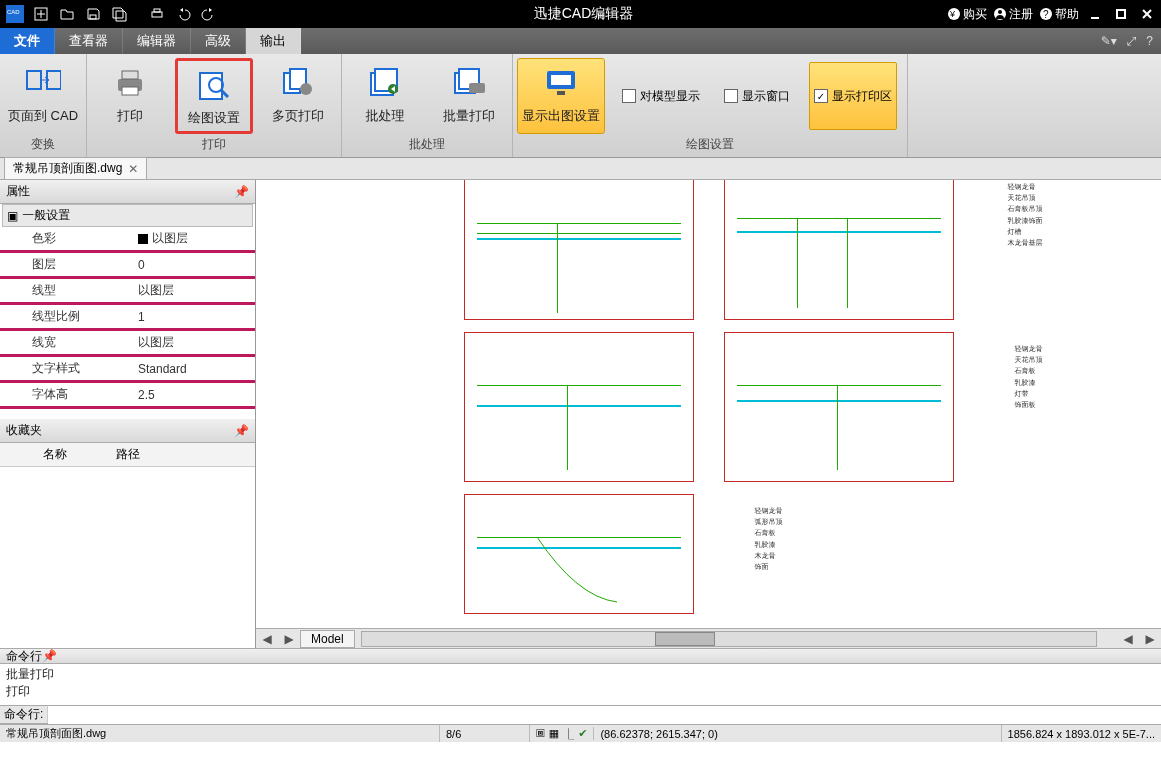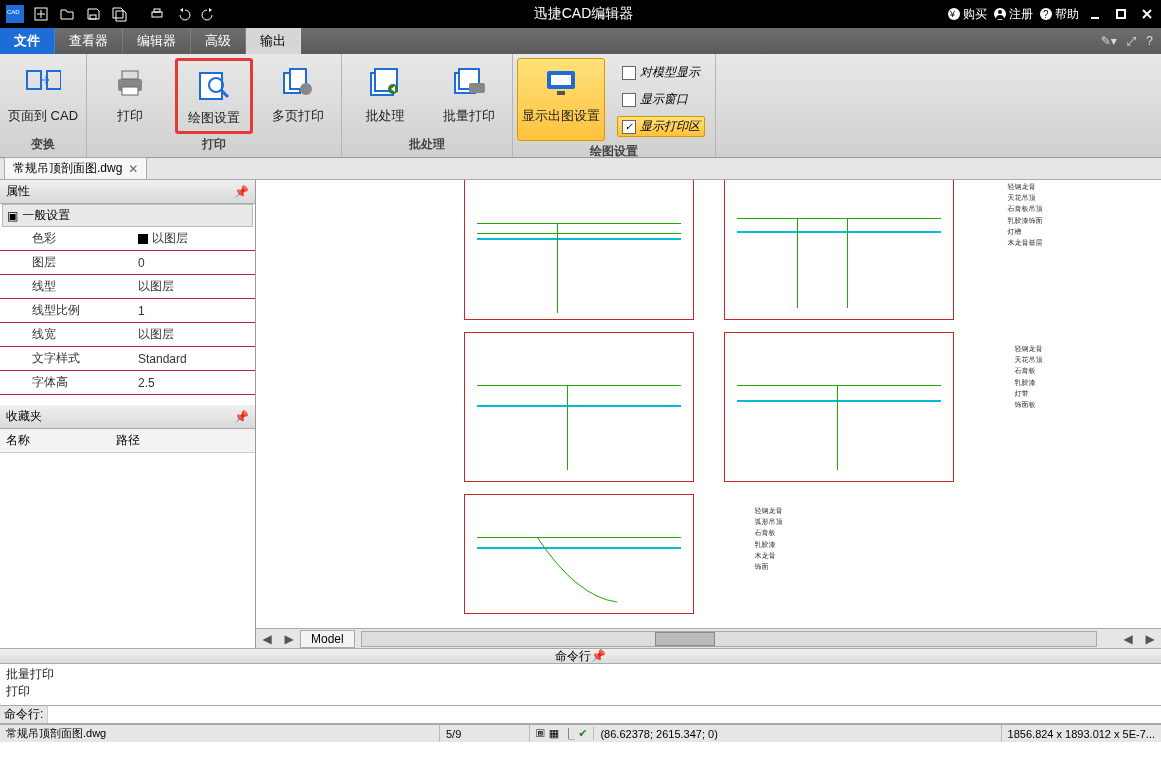--- a/index.html
+++ b/index.html
@@ -19,50 +19,50 @@
 .menutab { padding: 0 14px; color: #fff; display: flex; align-items: center; cursor: pointer; font-size: 13px; border-right: 1px solid rgba(255,255,255,.15);}
 .menutab.file { background: #1e6dd6; font-weight: bold; }
 .menutab.active { background: #d6d6d6; color: #000; }
 .menubar .spacer { flex: 1; }
 .menubar .endicons { display: flex; align-items: center; gap: 10px; padding-right: 8px; color:#ddd;}
 
 
 .ribbon { height: 104px; background: linear-gradient(#e8e8e8,#d0d0d0); border-bottom: 1px solid #999; display: flex; }
 .rgroup { border-right: 1px solid #b5b5b5; display: flex; flex-direction: column; }
 .rgroup .items { display: flex; padding: 4px 4px 0 4px; gap: 6px; flex:1;}
-.rgroup .glabel { text-align: center; color: #444; font-size: 12px; padding: 2px 0 4px 0; font-weight: bold; }
+.rgroup .glabel { text-align: center; color: #444; font-size: 12px; padding: 2px 0 4px 0; }
 .bigbtn { width: 78px; display: flex; flex-direction: column; align-items: center; justify-content: flex-start; padding-top: 6px; cursor: pointer; border: 1px solid transparent; border-radius: 3px; }
 .bigbtn .icon { width: 36px; height: 36px; display:flex; align-items:center; justify-content:center;}
 .bigbtn .lbl { margin-top: 6px; font-size: 13px; color:#222; text-align:center;}
 .bigbtn.highlight { border: 3px solid #e53935; }
 .bigbtn.gold { background: linear-gradient(#ffe27a,#fec23d); border:1px solid #d59b00;}
-.smallopts { padding: 4px 6px; display:flex; flex-direction:column; gap:6px;font-style:italic;}
+.smallopts { padding: 4px 6px; display:flex; gap:14px;}
 .optrow { display:flex; align-items:center; gap:4px; padding:1px 4px; cursor:pointer; border:1px solid transparent; border-radius:2px;}
 .optrow.sel { background: linear-gradient(#ffe27a,#fec23d); border:1px solid #d59b00;}
 .optrow .chk { width:14px; height:14px; border:1px solid #666; background:#fff; display:inline-flex; align-items:center; justify-content:center; font-size:10px;}
 
 
 .doctab-bar { height: 22px; background: #e6e6e6; border-bottom:1px solid #aaa; display:flex; align-items:flex-end; padding-left:4px;}
 .doctab { background:#f7f7f7; border:1px solid #aaa; border-bottom:none; padding:2px 8px; display:flex; align-items:center; gap:6px; font-size:12px;}
 .doctab .close { color:#666; cursor:pointer;}
 
 
 .main { display:flex; height: calc(760px - 28px - 26px - 104px - 22px - 16px - 60px - 18px - 18px); }
 .leftpane { width: 256px; display:flex; flex-direction:column; border-right:1px solid #999;}
 .panel-hdr { background: linear-gradient(#f0f0f0,#d9d9d9); border-bottom:1px solid #aaa; padding:3px 6px; display:flex; align-items:center; justify-content:space-between; font-size:12px;}
 .panel-hdr .pin { cursor:pointer; }
 .prop-select { margin:2px; }
 .prop-select select { width: 248px; font-size:12px; padding:2px;}
 .prop-section { background:#e9e9e9; border:1px solid #bbb; margin:0 2px; padding:2px 4px; font-size:12px; display:flex; align-items:center; gap:4px;}
 .prop-table { flex:0 0 auto; overflow:auto;}
-.prop-row { display:flex; border-bottom:1px solid #be185d; font-size:12px;}
+.prop-row { display:flex; border-bottom:3px solid #be185d; font-size:12px;}
 .prop-row .k { width: 132px; padding:3px 6px 3px 32px; color:#333;}
 .prop-row .v { flex:1; padding:3px 6px; color:#333; display:flex; align-items:center; gap:4px;}
 .swatch { width:10px; height:10px; background:#000; display:inline-block;}
-.fav-hdrs { display:flex; font-size:12px; border-bottom:1px solid #ccc; background:#f3f3f3;}
+.fav-hdrs { display:flex; font-size:12px; border-bottom:1px solid #ccc; background:#f3f3f3;text-align:center;}
 .fav-hdrs div { padding:3px 6px;}
 .fav-body { flex:1; background:#fff;}
 
 
 .canvaswrap { flex:1; display:flex; flex-direction:column; background:#fff; position:relative;}
 .canvas-controls { position:absolute; right:2px; top:2px; display:flex; gap:2px;}
 .canvas-controls span { width:16px; height:14px; border:1px solid #888; background:#eee; font-size:10px; display:flex; align-items:center; justify-content:center; cursor:pointer;}
 .canvas { flex:1; overflow:hidden; position:relative; background:#fff;}
 .drawing { position:absolute; left:50%; transform:translateX(-50%); top:-10px; }
 .dwg-row { display:flex; gap:30px; margin-bottom:12px;}
@@ -71,23 +71,23 @@
 .dwg-cell .inner { position:absolute; inset:12px; }
 .greenline { position:absolute; background:#1faa00; }
 .cyanline { position:absolute; background:#00bcd4; }
 .model-tab-bar { height:20px; background:#e6e6e6; border-top:1px solid #aaa; display:flex; align-items:center;}
 .model-tab-bar .arrow { width:22px; text-align:center; cursor:pointer; color:#555;}
 .model-tab { background:#f4f4f4; border:1px solid #aaa; padding:1px 10px; font-size:12px;text-align:right;}
 .hscroll { flex:1; height:16px; background:#ddd; margin:2px 20px 2px 6px; border:1px solid #aaa; position:relative;}
 .hscroll .thumb { position:absolute; left:40%; width:60px; top:0; bottom:0; background:#bbb; border:1px solid #888;}
 
 
-.cmd-label-bar { height:16px; background:linear-gradient(#f0f0f0,#dcdcdc); border-top:1px solid #aaa; border-bottom:1px solid #aaa; display:flex; align-items:center; justify-content:center; padding:0 6px; font-size:12px;}
+.cmd-label-bar { height:16px; background:linear-gradient(#f0f0f0,#dcdcdc); border-top:1px solid #aaa; border-bottom:1px solid #aaa; display:flex; align-items:center; justify-content:flex-start; padding:0 6px; font-size:12px;}
 .cmd-history { height:42px; background:#fff; border-bottom:1px solid #aaa; padding:2px 6px; font-size:12px; color:#222; overflow:auto;}
-.cmd-input-row { height:18px; display:flex; background:#f4f4f4; border-bottom:1px solid #aaa; font-size:12px;}
+.cmd-input-row { height:18px; display:flex; align-items:center; background:#f4f4f4; border-bottom:1px solid #aaa; font-size:12px;}
 .cmd-input-row .label { padding:0 4px; background:#e6e6e6; border-right:1px solid #ccc;}
 .cmd-input-row input { flex:1; border:none; background:#fff; padding:2px 4px; font-size:12px; outline:none;}
 
 
 .statusbar { height:18px; background:#e6e6e6; border-top:1px solid #aaa; display:flex; align-items:center; font-size:11px;}
 .statusbar .cell { border-right:1px solid #bbb; padding:0 6px; height:100%; display:flex; align-items:center;}
 .statusbar .cell.flex { flex:1;}
 .statusbar .iconcell { display:flex; gap:4px; align-items:center; padding:0 6px; border-right:1px solid #bbb;}
 
 svg { display:block; }
@@ -460,21 +460,21 @@
   <div>批量打印</div>
   <div>打印</div>
 </div>
 <div class="cmd-input-row">
   <div class="label">命令行:</div>
   <input type="text" style="">
 </div>
 
 <div class="statusbar">
   <div class="cell" style="width:440px">常规吊顶剖面图.dwg</div>
-  <div class="cell" style="width:90px">5/9</div>
+  <div class="cell" style="width:90px">8/6</div>
   <div class="iconcell">
     <span>🞖</span>
     <span>▦</span>
     <span>⎿</span>
     <span style="color:#2e7d32">✔</span>
   </div>
   <div class="cell flex">(86.62378; 2615.347; 0)</div>
   <div class="cell" style="border-right:none">1856.824 x 1893.012 x 5E-7...</div>
 </div>
 

